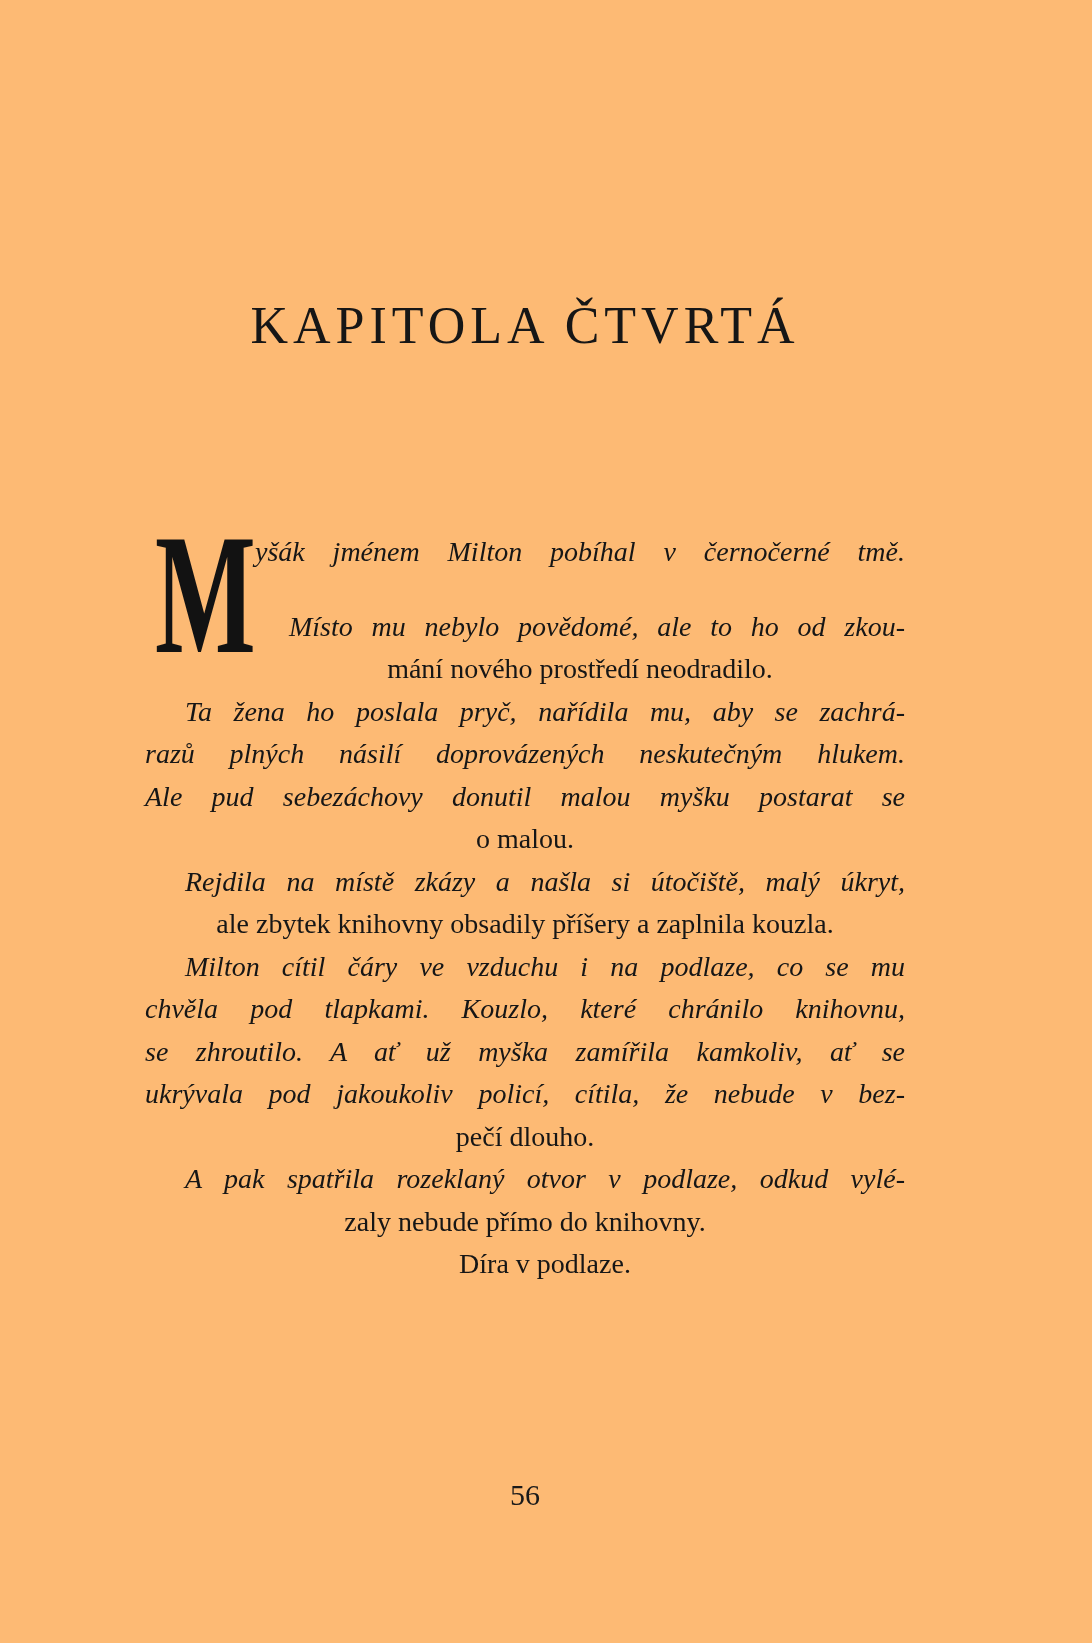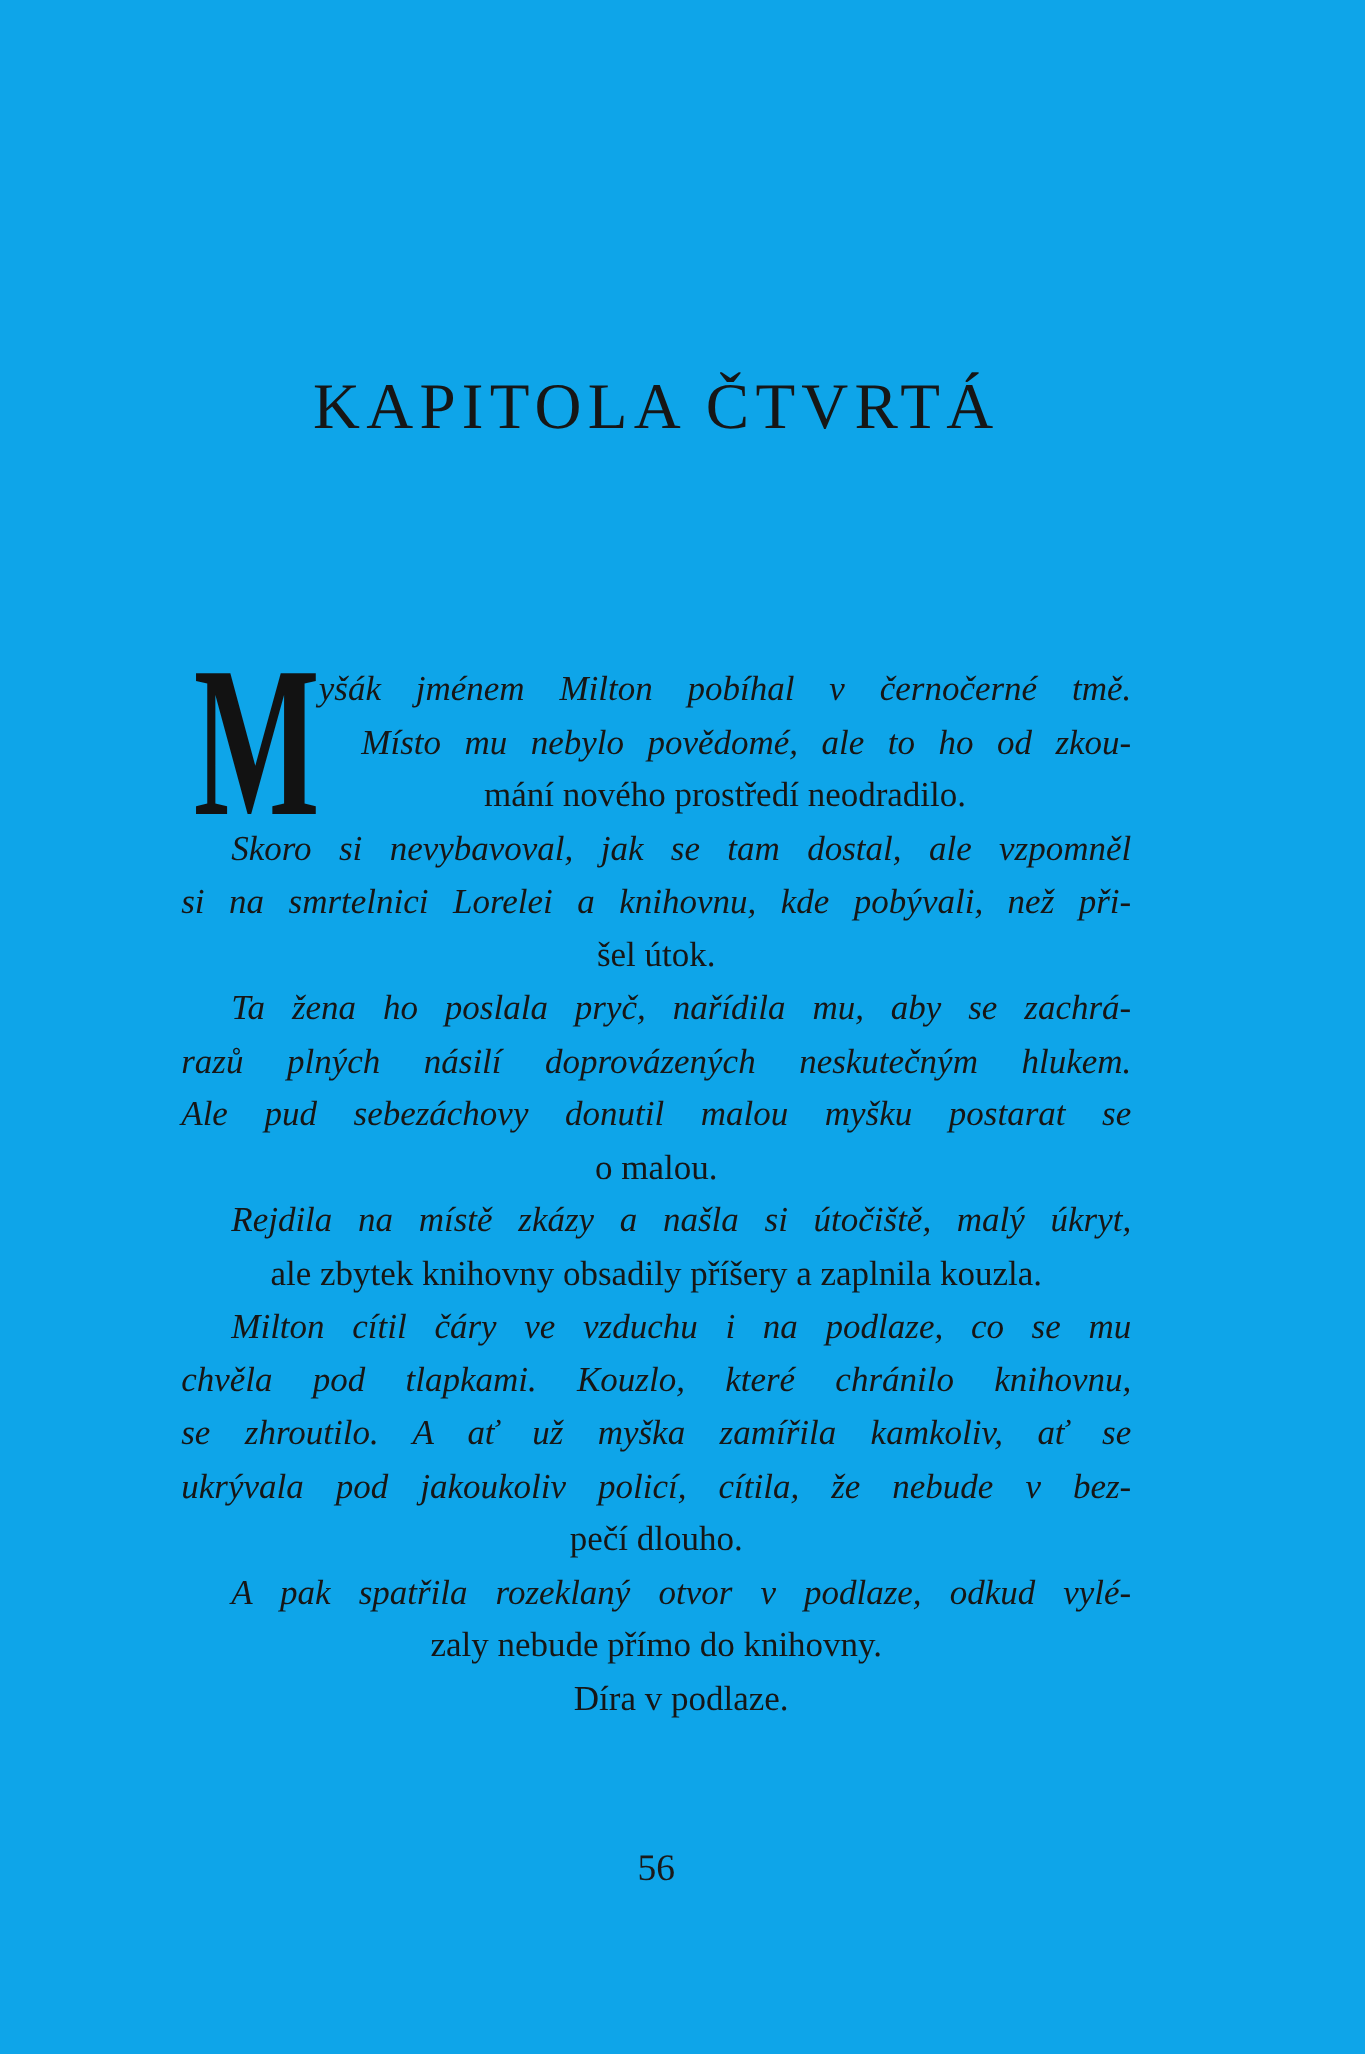--- a/index.html
+++ b/index.html
@@ -4,21 +4,21 @@
 <style>
   html, body {
     margin: 0;
     padding: 0;
     background: #e8e8e8;
   }
   .page {
     position: relative;
     width: 1092px;
     height: 1643px;
-    background: #0ea5e9;
+    background: #fdba74;
     color: #141414;
     font-family: "Liberation Serif", "DejaVu Serif", serif;
     overflow: hidden;
   }
   .chapter-heading {
     position: absolute;
     top: 291px;
     left: 145px;
     width: 760px;
     text-align: center;
@@ -41,21 +41,21 @@
   .line {
     min-height: 42.5px;
     text-align: center;
   }
   .jl {
     text-align: justify;
     text-align-last: justify;
     font-style: italic;
   }
   .pind { text-indent: 40px; }
-  .pind-sm { text-indent: 34px; }
+  .pind-sm { text-indent: 34px; margin-top: 32px; }
   .dropcap-spacer {
     float: left;
     width: 110px;
     height: 126px;
   }
   .dropcap {
     position: absolute;
     left: 10px;
     top: 2px;
     font-size: 172px;
@@ -86,25 +86,20 @@
 
     <span class="dropcap">M</span>
 
     <div class="paragraph">
       <span class="dropcap-spacer"></span>
       <div class="line jl">yšák jménem Milton pobíhal v černočerné tmě.</div>
       <div class="line jl pind-sm">Místo mu nebylo povědomé, ale to ho od zkou-</div>
       <div class="line">mání nového prostředí neodradilo.</div>
     </div>
 
-    <div class="paragraph">
-      <div class="line jl pind">Skoro si nevybavoval, jak se tam dostal, ale vzpomněl</div>
-      <div class="line jl">si na smrtelnici Lorelei a knihovnu, kde pobývali, než při-</div>
-      <div class="line">šel útok.</div>
-    </div>
 
     <div class="paragraph">
       <div class="line jl pind">Ta žena ho poslala pryč, nařídila mu, aby se zachrá-</div>
       <div class="line jl">razů plných násilí doprovázených neskutečným hlukem.</div>
       <div class="line jl">Ale pud sebezáchovy donutil malou myšku postarat se</div>
       <div class="line">o malou.</div>
     </div>
 
     <div class="paragraph">
       <div class="line jl pind">Rejdila na místě zkázy a našla si útočiště, malý úkryt,</div>

